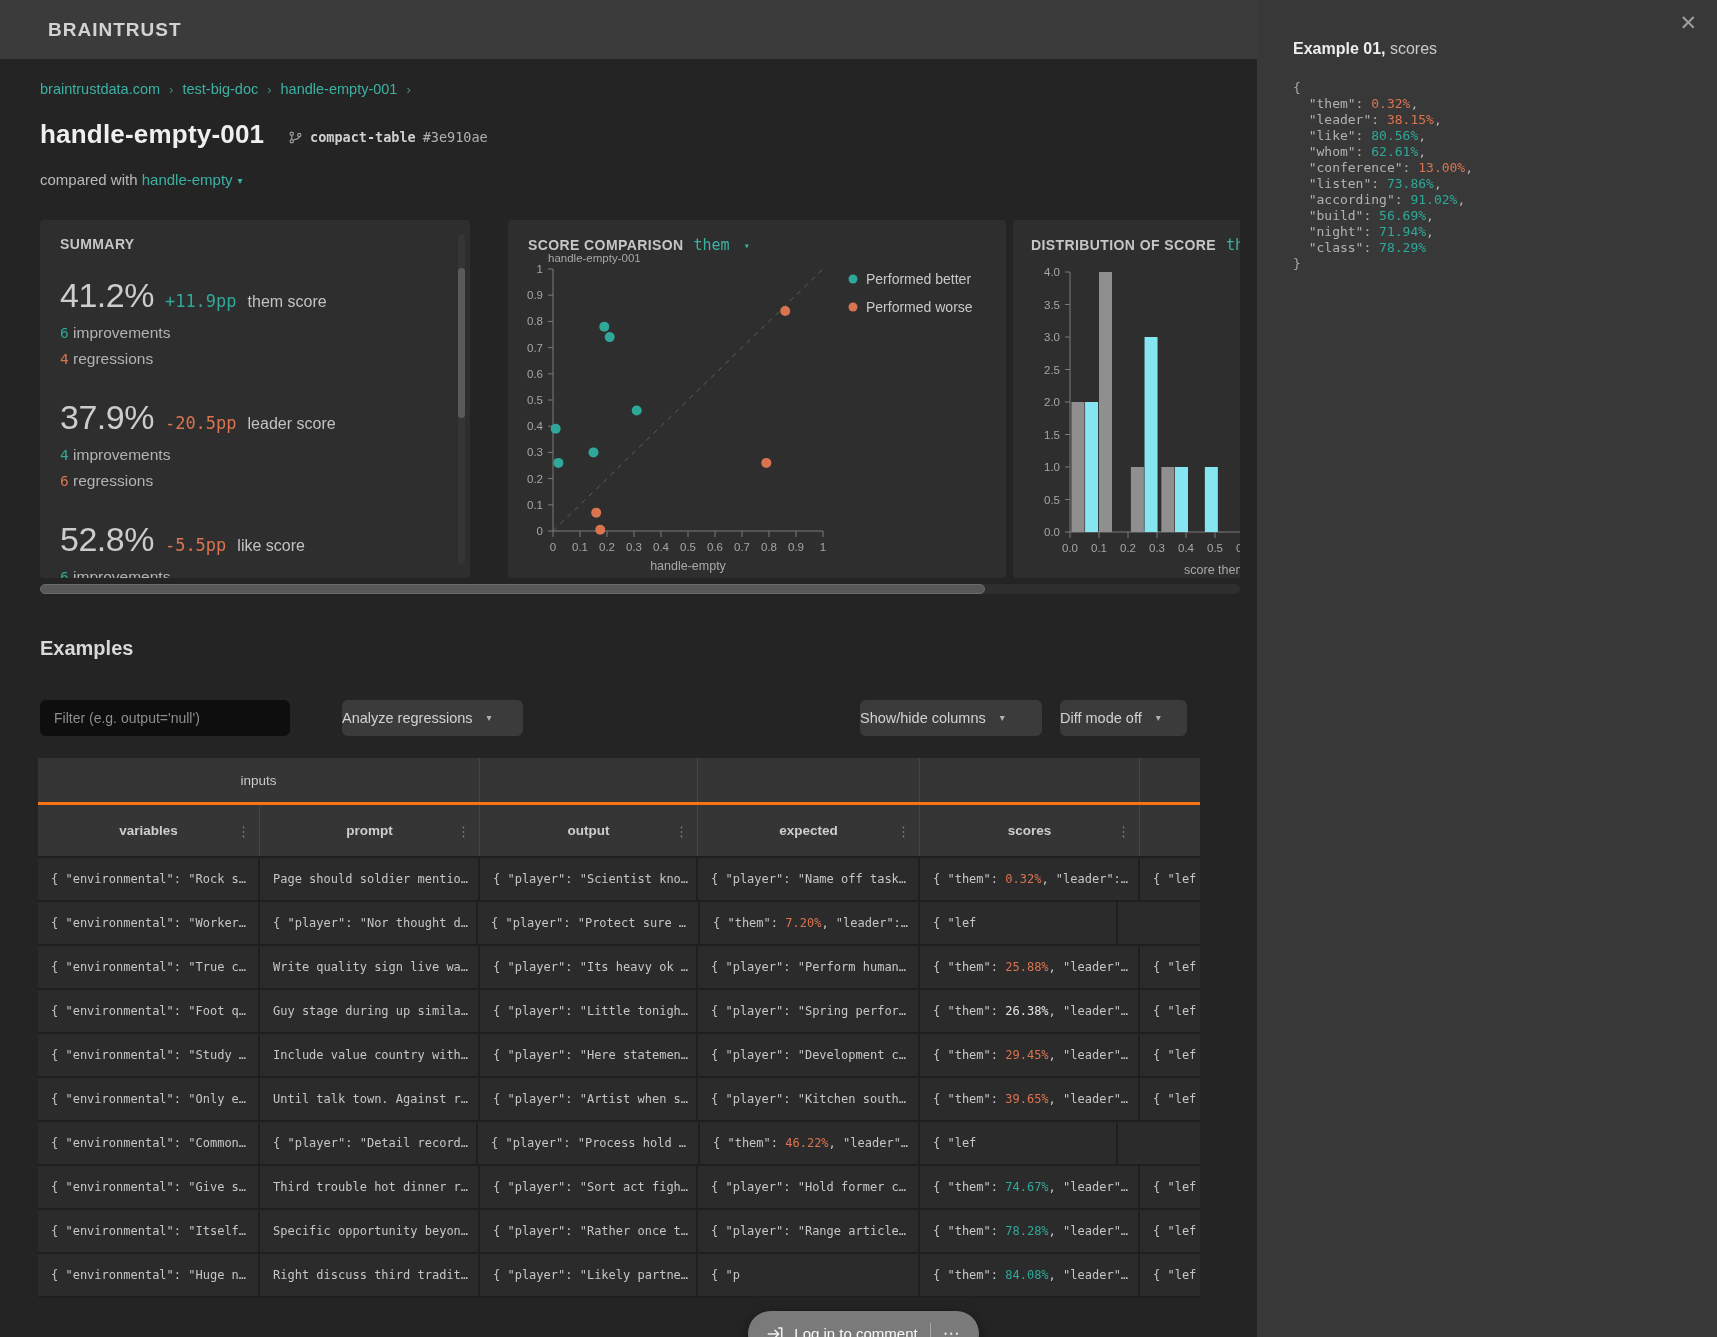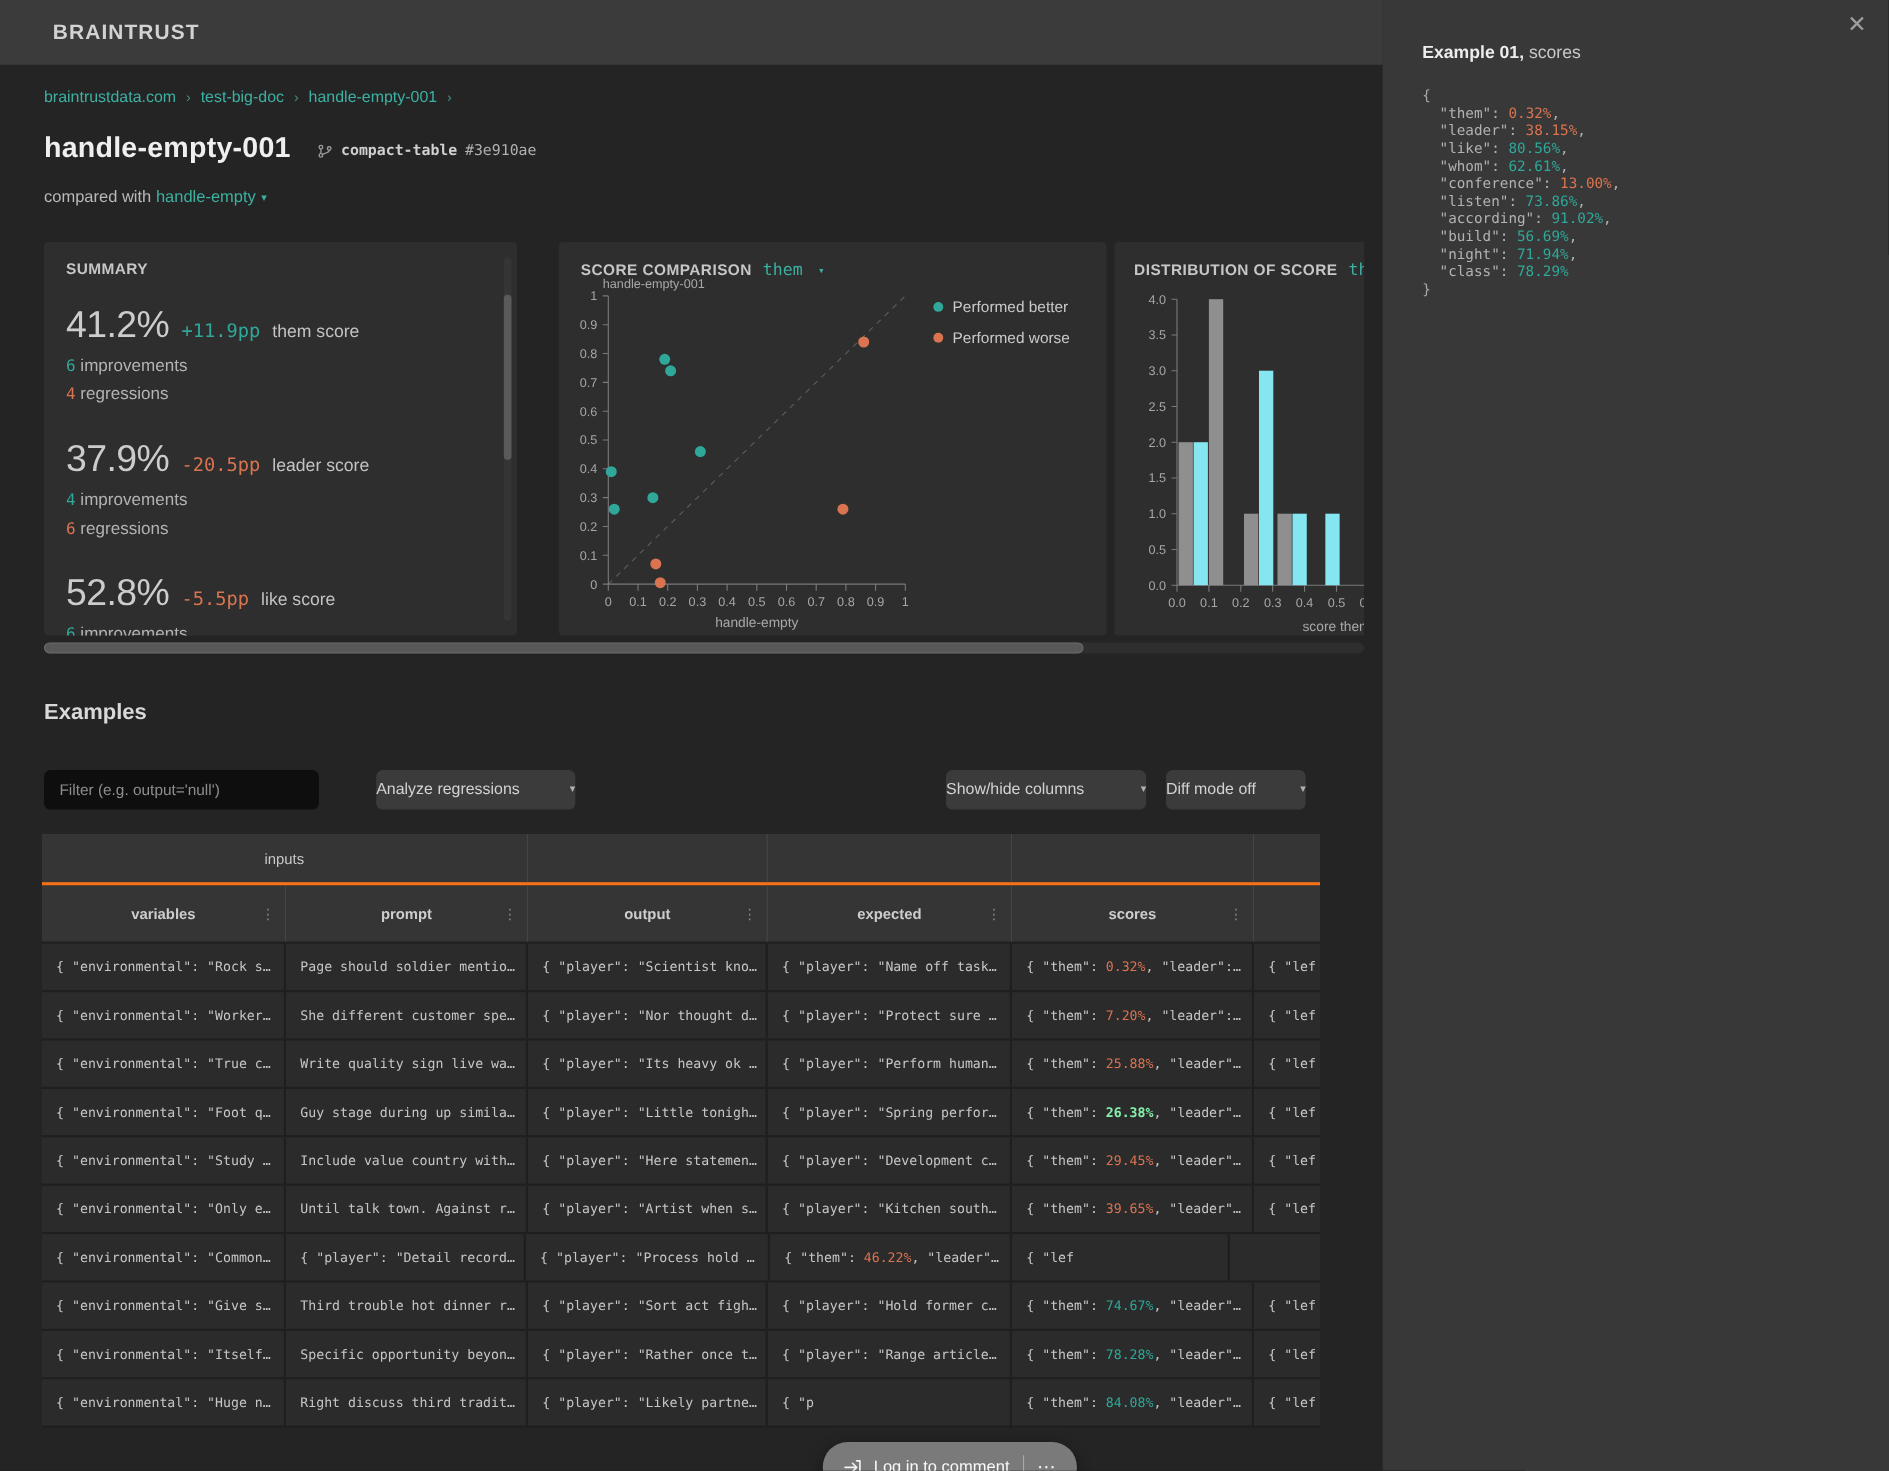--- a/index.html
+++ b/index.html
@@ -65,21 +65,21 @@
 
   
   .h-scroll { position: absolute; left: 40px; top: 525px; width: 1200px; height: 10px; border-radius: 5px; background: #2e2e2e; }
   .h-thumb { position: absolute; left: 0; top: 0; width: 945px; height: 10px; border-radius: 5px; background: #585858; border: 1px solid #6b6b6b; }
 
   
   .examples-h { position: absolute; left: 40px; top: 578px; font-size: 20px; font-weight: bold; color: #d9d9d9; }
 
   .filter-input { position: absolute; left: 40px; top: 641px; width: 250px; height: 36px; background: #0e0e0e; border: none; outline: none; border-radius: 6px; padding: 0 14px; color: #cfcfcf; font-size: 14px; font-family: "Liberation Sans", sans-serif; }
   .filter-input::placeholder { color: #8d8d8d; }
-  .btn { position: absolute; top: 641px; height: 36px; background: #3b3b3b; border-radius: 6px; display: flex; align-items: center; justify-content: space-between; gap: 9px; font-size: 14.5px; color: #d2d2d2; cursor: pointer; }
+  .btn { position: absolute; top: 641px; height: 36px; background: #3b3b3b; border-radius: 6px; display: flex; align-items: center; justify-content: flex-start; gap: 9px; font-size: 14.5px; color: #d2d2d2; cursor: pointer; }
   .btn-analyze { left: 342px; width: 181px; }
   .btn-columns { left: 860px; width: 182px; }
   .btn-diff { left: 1060px; width: 127px; }
 
   
   .table { position: absolute; left: 38px; top: 699px; width: 1162px; height: 542px; overflow: hidden; }
   .t-group-row, .t-head-row, .t-row { display: flex; width: 1300px; }
   .t-group-row { height: 47px; background: #353535; border-bottom: 3px solid #f97316; }
   .t-head-row { height: 53px; background: #353535; border-bottom: 2px solid #1f1f1f; }
   .t-gcell { height: 100%; border-right: 1px solid #454545; display: flex; align-items: center; justify-content: center; font-size: 13.5px; color: #c9c9c9; }
@@ -350,40 +350,39 @@
         <div class="t-row">
           <div class="t-cell c1">{ "environmental": "Rock s…</div>
           <div class="t-cell c2">Page should soldier mentio…</div>
           <div class="t-cell c3">{ "player": "Scientist kno…</div>
           <div class="t-cell c4">{ "player": "Name off task…</div>
           <div class="t-cell c5"><span>{ "them": </span><span style="color: rgb(218, 116, 80);">0.32%</span><span>, "leader":…</span></div>
           <div class="t-cell c6">{ "lef</div>
         </div>
         <div class="t-row">
           <div class="t-cell c1">{ "environmental": "Worker…</div>
-          <div class="t-cell c2">She different customer spe…</div>
           <div class="t-cell c3">{ "player": "Nor thought d…</div>
           <div class="t-cell c4">{ "player": "Protect sure …</div>
           <div class="t-cell c5"><span>{ "them": </span><span style="color: rgb(218, 116, 80);">7.20%</span><span>, "leader":…</span></div>
           <div class="t-cell c6">{ "lef</div>
         </div>
         <div class="t-row">
           <div class="t-cell c1">{ "environmental": "True c…</div>
           <div class="t-cell c2">Write quality sign live wa…</div>
           <div class="t-cell c3">{ "player": "Its heavy ok …</div>
           <div class="t-cell c4">{ "player": "Perform human…</div>
           <div class="t-cell c5"><span>{ "them": </span><span style="color: rgb(218, 116, 80);">25.88%</span><span>, "leader"…</span></div>
           <div class="t-cell c6">{ "lef</div>
         </div>
         <div class="t-row">
           <div class="t-cell c1">{ "environmental": "Foot q…</div>
           <div class="t-cell c2">Guy stage during up simila…</div>
           <div class="t-cell c3">{ "player": "Little tonigh…</div>
           <div class="t-cell c4">{ "player": "Spring perfor…</div>
-          <div class="t-cell c5"><span>{ "them": </span><span style="color: #86efac; font-weight: bold;">26.38%</span><span>, "leader"…</span></div>
+          <div class="t-cell c5"><span>{ "them": </span><span style="color: #e5e5e5;">26.38%</span><span>, "leader"…</span></div>
           <div class="t-cell c6">{ "lef</div>
         </div>
         <div class="t-row">
           <div class="t-cell c1">{ "environmental": "Study …</div>
           <div class="t-cell c2">Include value country with…</div>
           <div class="t-cell c3">{ "player": "Here statemen…</div>
           <div class="t-cell c4">{ "player": "Development c…</div>
           <div class="t-cell c5"><span>{ "them": </span><span style="color: rgb(218, 116, 80);">29.45%</span><span>, "leader"…</span></div>
           <div class="t-cell c6">{ "lef</div>
         </div>

